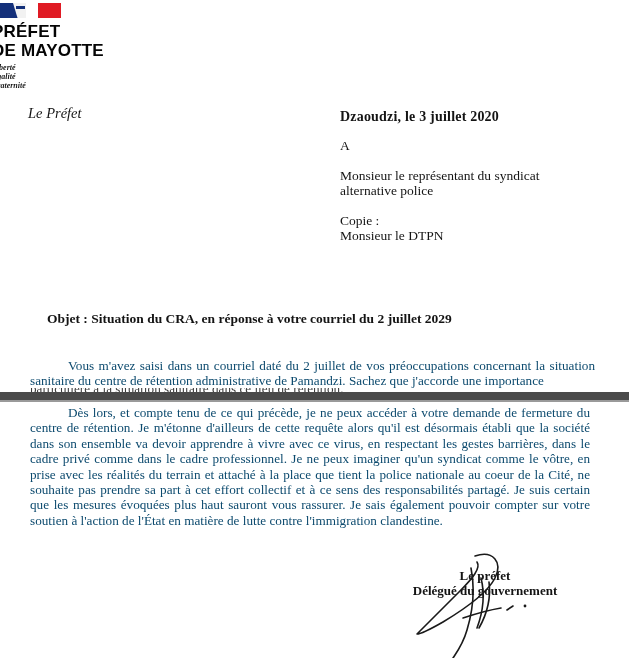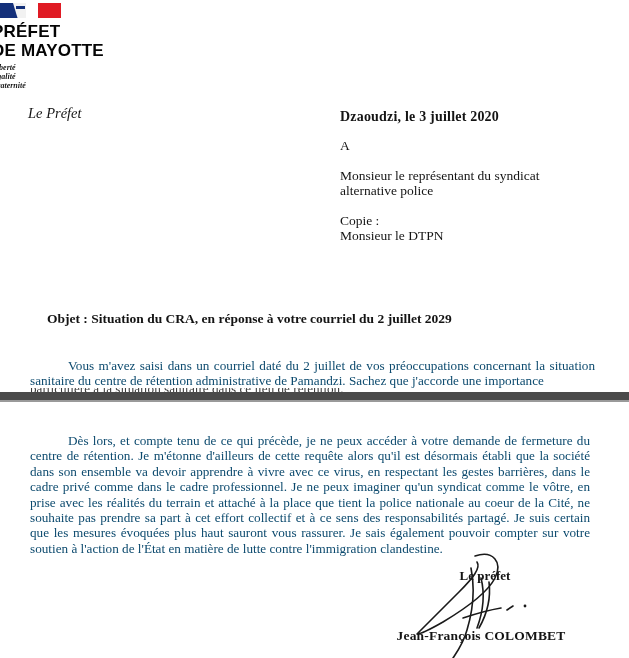--- a/index.html
+++ b/index.html
@@ -145,21 +145,20 @@
   }
   .para-1 {
     left: 30px;
     top: 358px;
     width: 565px;
   }
   .para-2 {
     left: 30px;
     top: 405px;
     width: 560px;
-    margin-top: 28px;
   }
 
   
   .seam-clip {
     position: absolute;
     left: 0;
     top: 388px;
     width: 629px;
     height: 4px;
     overflow: hidden;
@@ -270,29 +269,29 @@
   <div class="seam-clip">
     <div class="ghost">particulière à la situation sanitaire dans ce lieu de rétention.</div>
   </div>
   <div class="seam-bar"></div>
   <div class="seam-bar-soft"></div>
 
   <div class="para para-2">Dès lors, et compte tenu de ce qui précède, je ne peux accéder à votre demande de fermeture du centre de rétention. Je m'étonne d'ailleurs de cette requête alors qu'il est désormais établi que la société dans son ensemble va devoir apprendre à vivre avec ce virus, en respectant les gestes barrières, dans le cadre privé comme dans le cadre professionnel. Je ne peux imaginer qu'un syndicat comme le vôtre, en prise avec les réalités du terrain et attaché à la place que tient la police nationale au coeur de la Cité, ne souhaite pas prendre sa part à cet effort collectif et à ce sens des responsabilités partagé. Je suis certain que les mesures évoquées plus haut sauront vous rassurer. Je sais également pouvoir compter sur votre soutien à l'action de l'État en matière de lutte contre l'immigration clandestine.</div>
 
   <div class="sign-block">
     <div>Le préfet</div>
+    <div>Délégué du gouvernement</div>
   </div>
 
   <svg class="sign-svg" viewBox="0 0 130 110">
     <g fill="none" stroke="#1a1a1a" stroke-width="1.6" stroke-linecap="round" stroke-linejoin="round">
       <path d="M60 8 C 78 2, 88 14, 80 30 C 72 46, 48 62, 28 74 C 14 82, 6 86, 2 86 C 8 80, 26 62, 44 44 C 58 30, 66 20, 62 14"></path>
       <path d="M56 20 C 60 40, 58 62, 52 82 C 48 96, 42 104, 38 110"></path>
       <path d="M66 30 C 70 46, 68 64, 62 80"></path>
       <path d="M74 34 C 76 50, 72 66, 64 80"></path>
       <path d="M48 70 C 60 66, 74 62, 86 60"></path>
       <path d="M92 62 L 98 58"></path>
     </g>
     <circle cx="110" cy="58" r="1.4" fill="#1a1a1a"></circle>
   </svg>
 
-  <div class="sign-name">Jean-François COLOMBET</div>
 
 </div>
 
 </body></html>

